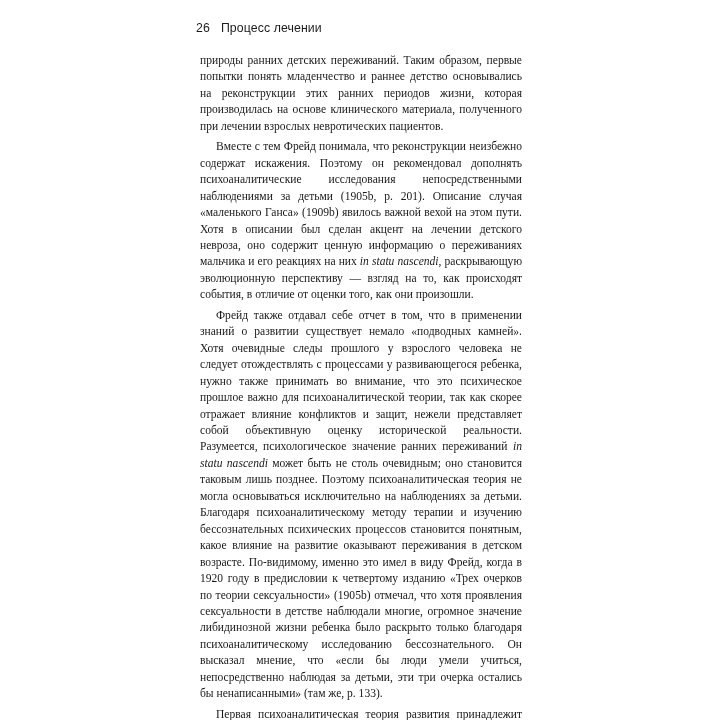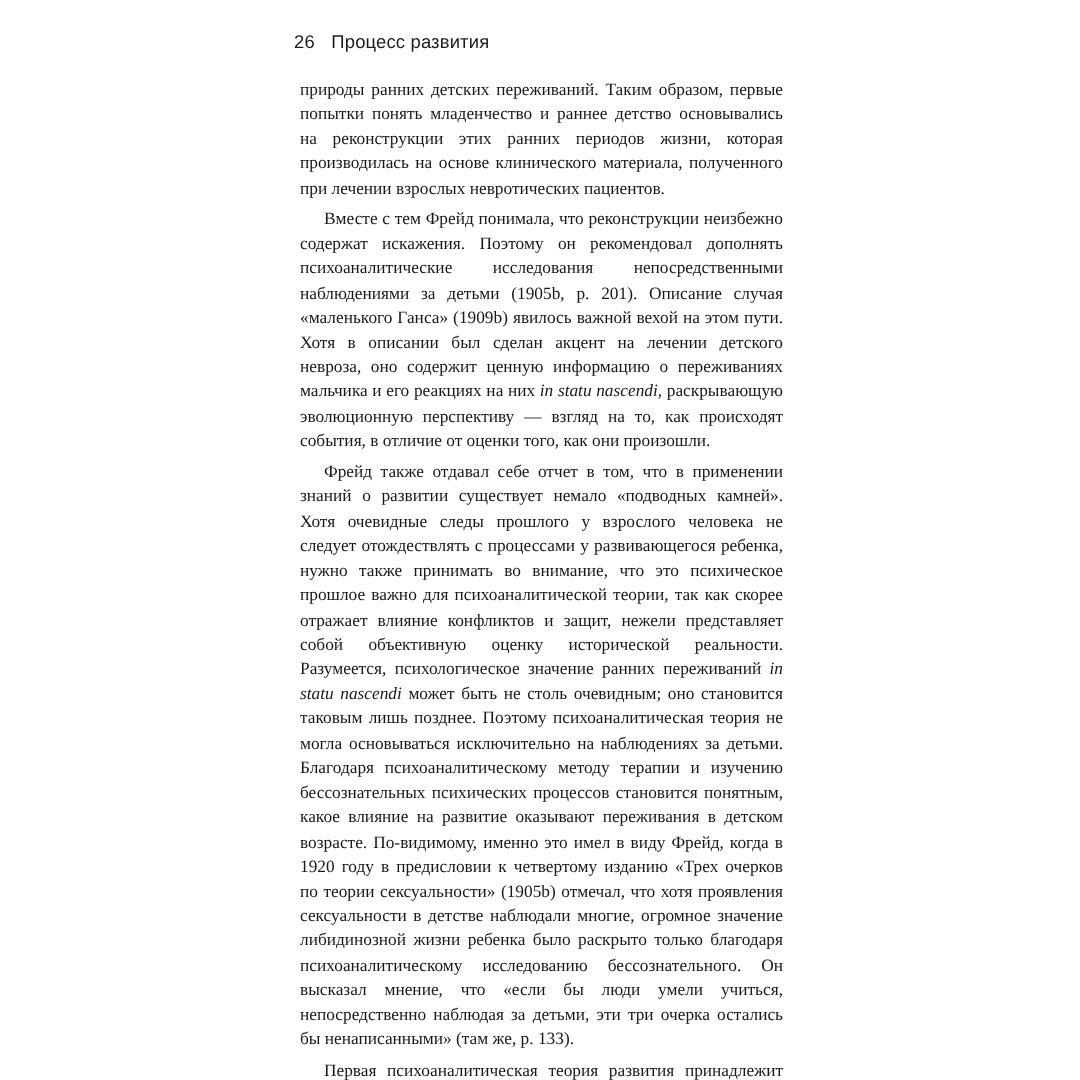--- a/index.html
+++ b/index.html
@@ -75,21 +75,21 @@
   i, .ital {
   }
 </style>
 </head>
 <body>
 
 <div class="page">
 
   <div class="running-head">
     <span class="folio">26</span>
-    <span class="head-title">Процесс развития</span>
+    <span class="head-title">Процесс лечении</span>
   </div>
 
   <div class="textblock" id="textblock">
       <p><span>природы ранних детских переживаний. Таким образом, первые попытки понять младенчество и раннее детство основывались на реконструкции этих ранних периодов жизни, которая производилась на основе клинического материала, полученного при лечении взрослых невротических пациентов.</span></p>
       <p class="indent"><span>Вместе с тем Фрейд понимала, что реконструкции неизбежно содержат искажения. Поэтому он рекомендовал дополнять психоаналитические исследования непосредственными наблюдениями за детьми (1905b, p. 201). Описание случая «маленького Ганса» (1909b) явилось важной вехой на этом пути. Хотя в описании был сделан акцент на лечении детского невроза, оно содержит ценную информацию о переживаниях мальчика и его реакциях на них </span><i>in statu nascendi</i><span>, раскрывающую эволюционную перспективу — взгляд на то, как происходят события, в отличие от оценки того, как они произошли.</span></p>
       <p class="indent"><span>Фрейд также отдавал себе отчет в том, что в применении знаний о развитии существует немало «подводных камней». Хотя очевидные следы прошлого у взрослого человека не следует отождествлять с процессами у развивающегося ребенка, нужно также принимать во внимание, что это психическое прошлое важно для психоаналитической теории, так как скорее отражает влияние конфликтов и защит, нежели представляет собой объективную оценку исторической реальности. Разумеется, психологическое значение ранних переживаний </span><i>in statu nascendi</i><span> может быть не столь очевидным; оно становится таковым лишь позднее. Поэтому психоаналитическая теория не могла основываться исключительно на наблюдениях за детьми. Благодаря психоаналитическому методу терапии и изучению бессознательных психических процессов становится понятным, какое влияние на развитие оказывают переживания в детском возрасте. По-видимому, именно это имел в виду Фрейд, когда в 1920 году в предисловии к четвертому изданию «Трех очерков по теории сексуальности» (1905b) отмечал, что хотя проявления сексуальности в детстве наблюдали многие, огромное значение либидинозной жизни ребенка было раскрыто только благодаря психоаналитическому исследованию бессознательного. Он высказал мнение, что «если бы люди умели учиться, непосредственно наблюдая за детьми, эти три очерка остались бы ненаписанными» (там же, p. 133).</span></p>
       <p class="indent"><span>Первая психоаналитическая теория развития принадлежит Фрейду (1905b), выдвинувшему гипотезу о существовании последовательных стадий сексуального развития. В этой теории он сформулировал не только теорию детского сексуального развития, но и теорию взаимодействия между конституцией (природными стадиями созревания) и переживаниями. В дальнейшем он и другие аналитики расширили эту теорию, сделав больший акцент именно на переживаниях, и она стала известна как теория «психосексуального развития» (1923b).</span></p>
     </div>
 
 </div>

